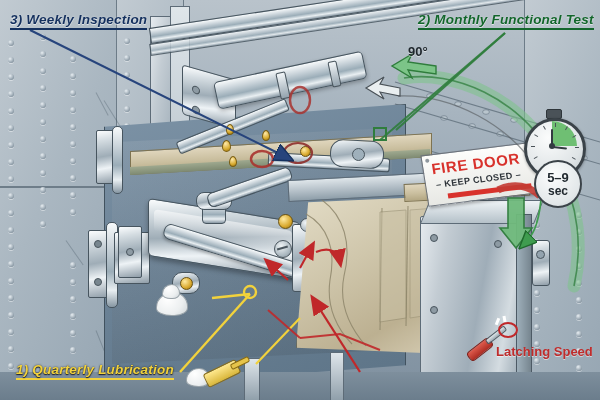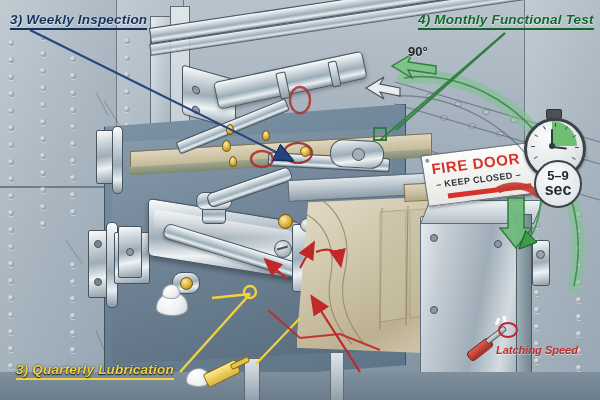--- a/index.html
+++ b/index.html
@@ -47,21 +47,21 @@
   .lbl{font-weight:bold;font-style:italic;letter-spacing:.2px;white-space:nowrap;}
   .lbl .ul{display:block;height:2px;margin-top:1px;}
   .lbl-blue{color:#14305e;font-size:13.5px;
      text-shadow:0 1px 0 rgba(255,255,255,.55),0 0 2px rgba(255,255,255,.45);}
   .lbl-green{color:#13662c;font-size:13.5px;
      text-shadow:0 1px 0 rgba(255,255,255,.55),0 0 2px rgba(255,255,255,.4);}
   .lbl-yellow{color:#f2d23c;font-size:13.5px;
      text-shadow:0 1px 1px rgba(25,30,40,.95),0 0 2px rgba(20,25,35,.8);}
   .lbl-red{color:#c0282a;font-size:13.5px;
      text-shadow:0 1px 0 rgba(255,255,255,.5),0 0 2px rgba(255,255,255,.35);}
-  .lbl-red-sm{color:#bf2c2c;font-size:11px;font-weight:bold;font-style:italic;
+  .lbl-red-sm{color:#bf2c2c;font-size:13px;font-weight:bold;
      text-shadow:0 1px 0 rgba(255,255,255,.5);}
 
   
   #sign{transform:rotate(-9deg) skewY(2deg);
      background:linear-gradient(180deg,#fdfdfb,#e7e8e4);
      border:1px solid #6c727a;box-shadow:1px 2px 3px rgba(0,0,0,.28);}
   .signtxt1{color:#d8322c;font-weight:bold;font-size:15px;letter-spacing:.6px;
      font-family:"Liberation Sans",sans-serif;}
   .signtxt2{color:#2c3238;font-weight:bold;font-size:9px;letter-spacing:.4px;}
   .signbar{background:#d8322c;height:5px;}
@@ -73,21 +73,21 @@
   .wedge{position:absolute;width:50%;height:50%;left:50%;top:0;
      background:#6fbf73;transform-origin:0% 100%;}
   .tick{position:absolute;left:50%;top:2px;width:1px;height:4px;background:#4a5258;
      transform-origin:0 24px;}
   .hand{position:absolute;background:#333b41;transform-origin:bottom center;border-radius:1px;}
   #badge{width:44px;height:44px;border-radius:50%;
      background:radial-gradient(circle at 38% 30%,#fcfdfd,#e2e7e9 70%,#c4ccd0);
      border:2px solid #3b4349;display:flex;flex-direction:column;
      align-items:center;justify-content:center;line-height:1.02;}
   .badge-l1{font-size:13px;font-weight:bold;color:#222a30;}
-  .badge-l2{font-size:16px;font-weight:bold;color:#222a30;}
+  .badge-l2{font-size:12px;font-weight:bold;color:#222a30;}
 
   
   .drop{background:radial-gradient(circle at 35% 28%,#ffe9a8,#d6a92c 65%,#916f16);
      border-radius:50% 50% 50% 50%/60% 60% 40% 40%;border:1px solid #7a5d11;}
   .grease{background:radial-gradient(circle at 35% 28%,#ffffff,#eceff0 60%,#cfd6d9);
      border:1px solid #9aa4aa;}
 
   svg{position:absolute;left:0;top:0;overflow:visible;pointer-events:none;}
 </style>
 </head>
@@ -507,26 +507,26 @@
     <div class="abs" style="left:30px;top:0px;width:3px;height:7px;background:#fff;transform:rotate(22deg);"></div>
     <div class="abs" style="left:37px;top:-2px;width:3px;height:6px;background:#fff;transform:rotate(-10deg);"></div>
   </div>
 
   <div class="abs lbl lbl-blue" style="left:10px;top:12px;">
     <span>3) Weekly Inspection</span>
     <span class="ul" style="background:#14305e;"></span>
   </div>
 
   <div class="abs lbl lbl-green" style="left:418px;top:12px;">
-    <span>4) Monthly Functional Test</span>
+    <span>2) Monthly Functional Test</span>
     <span class="ul" style="background:#13662c;"></span>
   </div>
 
   <div class="abs lbl lbl-yellow" style="left:16px;top:362px;">
-    <span>3) Quarterly Lubrication</span>
+    <span>1) Quarterly Lubrication</span>
     <span class="ul" style="background:#f2d23c;"></span>
   </div>
 
   <div class="abs lbl lbl-red" style="left:362px;top:362px;">
     <span class="ul" style="background:#c0282a;"></span>
   </div>
 
   <div class="abs lbl-red-sm" style="left:496px;top:344px;">Latching Speed</div>
 
 </div>

